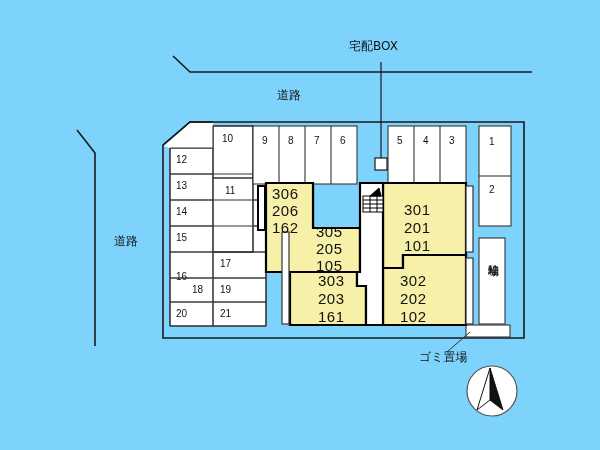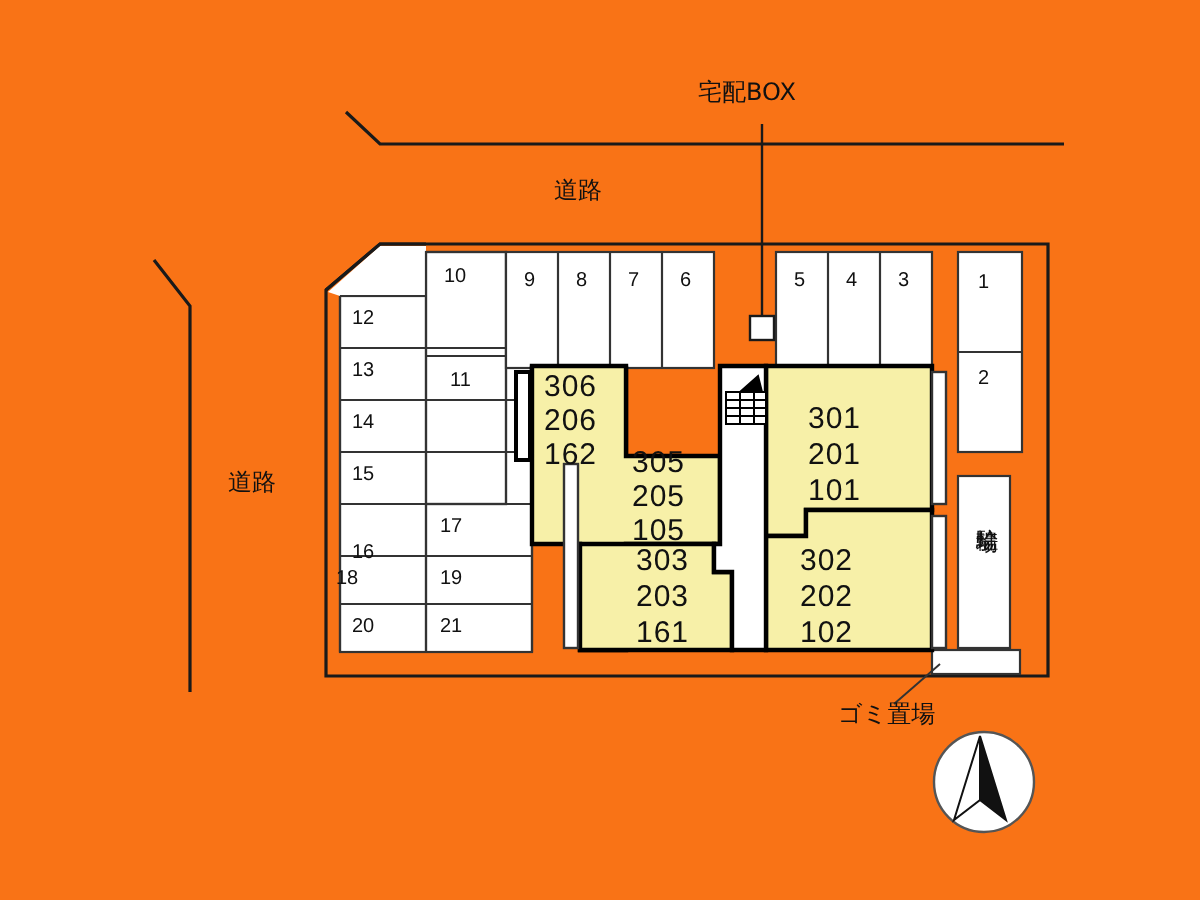--- a/index.html
+++ b/index.html
@@ -6,21 +6,21 @@
   html,body{margin:0;padding:0;background:#ffffff;}
   body{
     width:600px;height:450px;
     font-family:"Liberation Sans","DejaVu Sans",sans-serif;
     overflow:hidden;
     position:relative;
   }
   #stage{
     position:relative;
     width:600px;height:450px;
-    background:#f97316;
+    background:#7dd3fc;
   }
   #svgroot{
     position:absolute;
     left:0;top:0;
     width:600px;height:450px;
   }
   .lbl{
     position:absolute;
     color:#1a1a1a;
     white-space:nowrap;
@@ -210,21 +210,21 @@
 
   <div class="lbl jp jp-vert" style="left:486px;top:255px;">駐輪場</div>
 
   <div class="lbl jp jp-box" style="left:419px;top:351px;">ゴミ置場</div>
 
   <div class="lbl slot-num" style="left:176px;top:155px;">12</div>
   <div class="lbl slot-num" style="left:176px;top:181px;">13</div>
   <div class="lbl slot-num" style="left:176px;top:207px;">14</div>
   <div class="lbl slot-num" style="left:176px;top:233px;">15</div>
   <div class="lbl slot-num" style="left:176px;top:259px;margin-top:13px;">16</div>
-  <div class="lbl slot-num" style="left:168px;top:285px;">18</div>
+  <div class="lbl slot-num" style="left:192px;top:285px;">18</div>
   <div class="lbl slot-num" style="left:176px;top:309px;">20</div>
 
   <div class="lbl slot-num" style="left:220px;top:259px;">17</div>
   <div class="lbl slot-num" style="left:220px;top:285px;">19</div>
   <div class="lbl slot-num" style="left:220px;top:309px;">21</div>
 
   <div class="lbl slot-num" style="left:222px;top:134px;">10</div>
   <div class="lbl slot-num" style="left:225px;top:186px;text-align:center;">11</div>
 
   <div class="lbl slot-num" style="left:262px;top:136px;">9</div>

